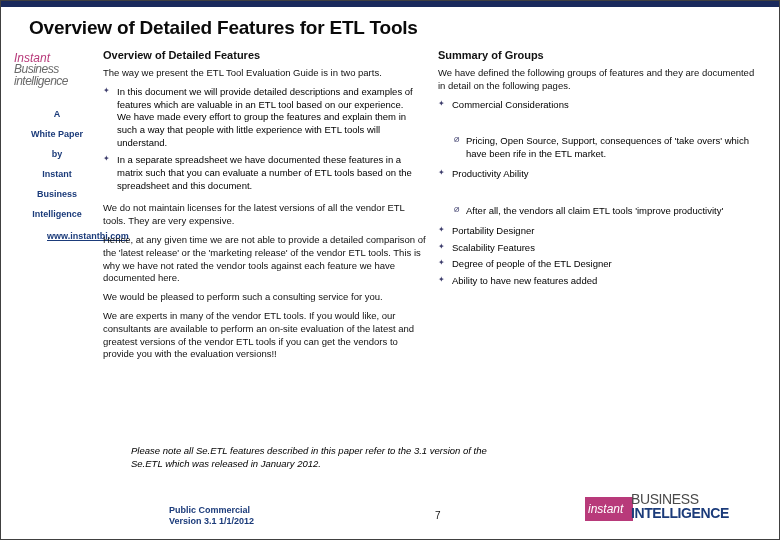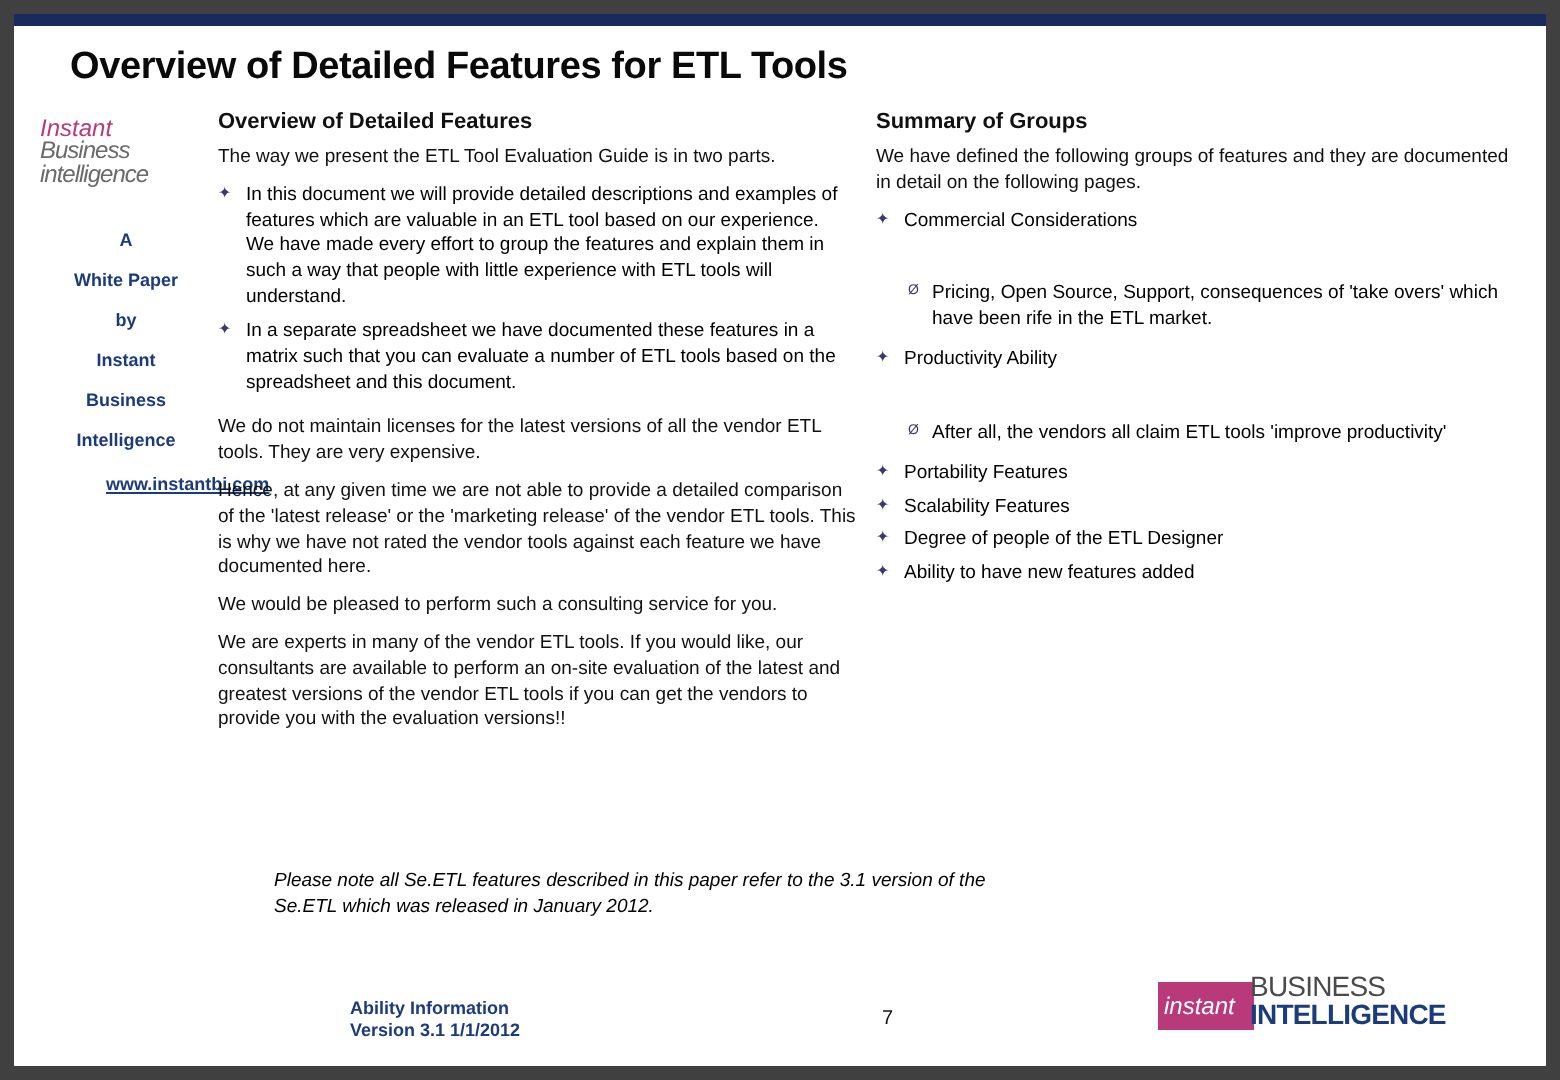--- a/index.html
+++ b/index.html
@@ -1,17 +1,17 @@
 <!DOCTYPE html>
 <html><head>
 <meta charset="utf-8">
 <style>
   * { box-sizing: border-box; margin: 0; padding: 0; }
   html, body { width: 780px; height: 540px; font-family: Tahoma, Verdana, Arial, sans-serif; background: #fff; }
-  .page { width: 780px; height: 540px; position: relative; border: 7px solid #404040; }
+  .page { width: 780px; height: 540px; position: relative; border: 1px solid #404040; }
   .topbar { background: #1a2a5c; color: #fff; height: 6px; width: 100%; }
   .title-row { padding: 10px 0 6px 28px; }
   .title { font-size: 19px; font-weight: 700; color: #0a0a0a; letter-spacing: -0.2px; }
   .content { display: flex; padding: 4px 16px 0 10px; }
   .sidebar { width: 92px; flex-shrink: 0; font-size: 9px; color: #1b3b7a; padding-top: 2px; }
   .sidebar-line { display: block; margin-bottom: 10px; font-weight: 700; text-align: center; }
   .sidebar-link { color: #1b3b7a; text-align: center; display: block; font-weight: 700; text-decoration: underline; margin-top: 12px; margin-left: 36px; }
   .logo-top { width: 86px; height: 44px; position: relative; margin: 0 auto 14px auto; }
   .logo-top .txt1 { position: absolute; top: 0; left: 0; font-size: 12px; color: #b83a7a; font-style: italic; font-family: 'Trebuchet MS', sans-serif; }
   .logo-top .txt2 { position: absolute; top: 11px; left: 0; font-size: 12px; color: #6a6a6a; font-style: italic; font-family: 'Trebuchet MS', sans-serif; letter-spacing: -0.5px; }
@@ -19,21 +19,21 @@
   .columns { flex: 1; display: flex; gap: 10px; }
   .col { flex: 1; }
   .col-head { font-size: 11px; font-weight: 700; color: #111; margin-bottom: 6px; }
   .body-text { font-size: 9.5px; line-height: 1.35; color: #111; margin-bottom: 6px; }
   ul.bul { list-style: none; padding-left: 14px; margin-bottom: 6px; }
   ul.bul > li { position: relative; font-size: 9.5px; line-height: 1.35; padding-bottom: 4px; }
   ul.bul > li::before { content: "✦"; position: absolute; left: -14px; top: 0; font-size: 8px; color: #3a3a6a; }
   ul.sub { list-style: none; padding-left: 14px; }
   ul.sub > li { position: relative; font-size: 9.5px; line-height: 1.35; padding-bottom: 3px; margin-top: 24px; }
   ul.sub > li::before { content: "Ø"; position: absolute; left: -12px; top: 0; font-size: 7px; color: #3a3a6a; }
-  .note { font-style: italic; font-size: 9.5px; line-height: 1.35; position: absolute; left: 130px; top: 428px; width: 380px; }
+  .note { font-style: italic; font-size: 9.5px; line-height: 1.35; position: absolute; left: 130px; top: 444px; width: 380px; }
   .pubinfo { position: absolute; left: 168px; bottom: 12px; font-size: 9px; font-weight: 700; color: #1b3b7a; line-height: 1.2; }
   .pagenum { position: absolute; left: 434px; bottom: 18px; font-size: 10px; color: #111; }
   .footer-logo { position: absolute; right: 16px; bottom: 14px; width: 178px; height: 32px; }
   .footer-logo .box { position: absolute; left: 0; top: 4px; width: 48px; height: 24px; background: #b83a7a; color: #fff; font-style: italic; font-size: 12px; line-height: 24px; padding-left: 3px; font-family: 'Trebuchet MS', sans-serif; }
   .footer-logo .big1 { position: absolute; left: 46px; top: -2px; font-size: 14px; color: #4a4a4a; font-family: 'Trebuchet MS', sans-serif; letter-spacing: -0.4px; }
   .footer-logo .big2 { position: absolute; left: 46px; top: 12px; font-size: 14px; color: #1b3b7a; font-weight: 700; font-family: 'Trebuchet MS', sans-serif; letter-spacing: -0.4px; }
 </style>
 </head>
 <body>
 
@@ -83,33 +83,33 @@
             <ul class="sub">
                 <li><span>Pricing, Open Source, Support, consequences of 'take overs' which have been rife in the ETL market.</span></li>
               </ul>
           </li>
           <li>
             <span>Productivity Ability</span>
             <ul class="sub">
                 <li><span>After all, the vendors all claim ETL tools 'improve productivity'</span></li>
               </ul>
           </li>
-          <li><span>Portability Features</span></li>
+          <li><span>Portability Designer</span></li>
           <li><span>Scalability Features</span></li>
           <li><span>Degree of people of the ETL Designer</span></li>
           <li><span>Ability to have new features added</span></li>
         </ul>
       </div>
     </div>
   </div>
 
   <div class="note">Please note all Se.ETL features described in this paper refer to the 3.1 version of the Se.ETL which was released in January 2012.</div>
 
   <div class="pubinfo">
-    <div>Ability Information</div>
+    <div>Public Commercial</div>
     <div>Version 3.1  1/1/2012</div>
   </div>
 
   <div class="pagenum">7</div>
 
   <div class="footer-logo">
     <div class="box">instant</div>
     <div class="big1">BUSINESS</div>
     <div class="big2">INTELLIGENCE</div>
   </div>

